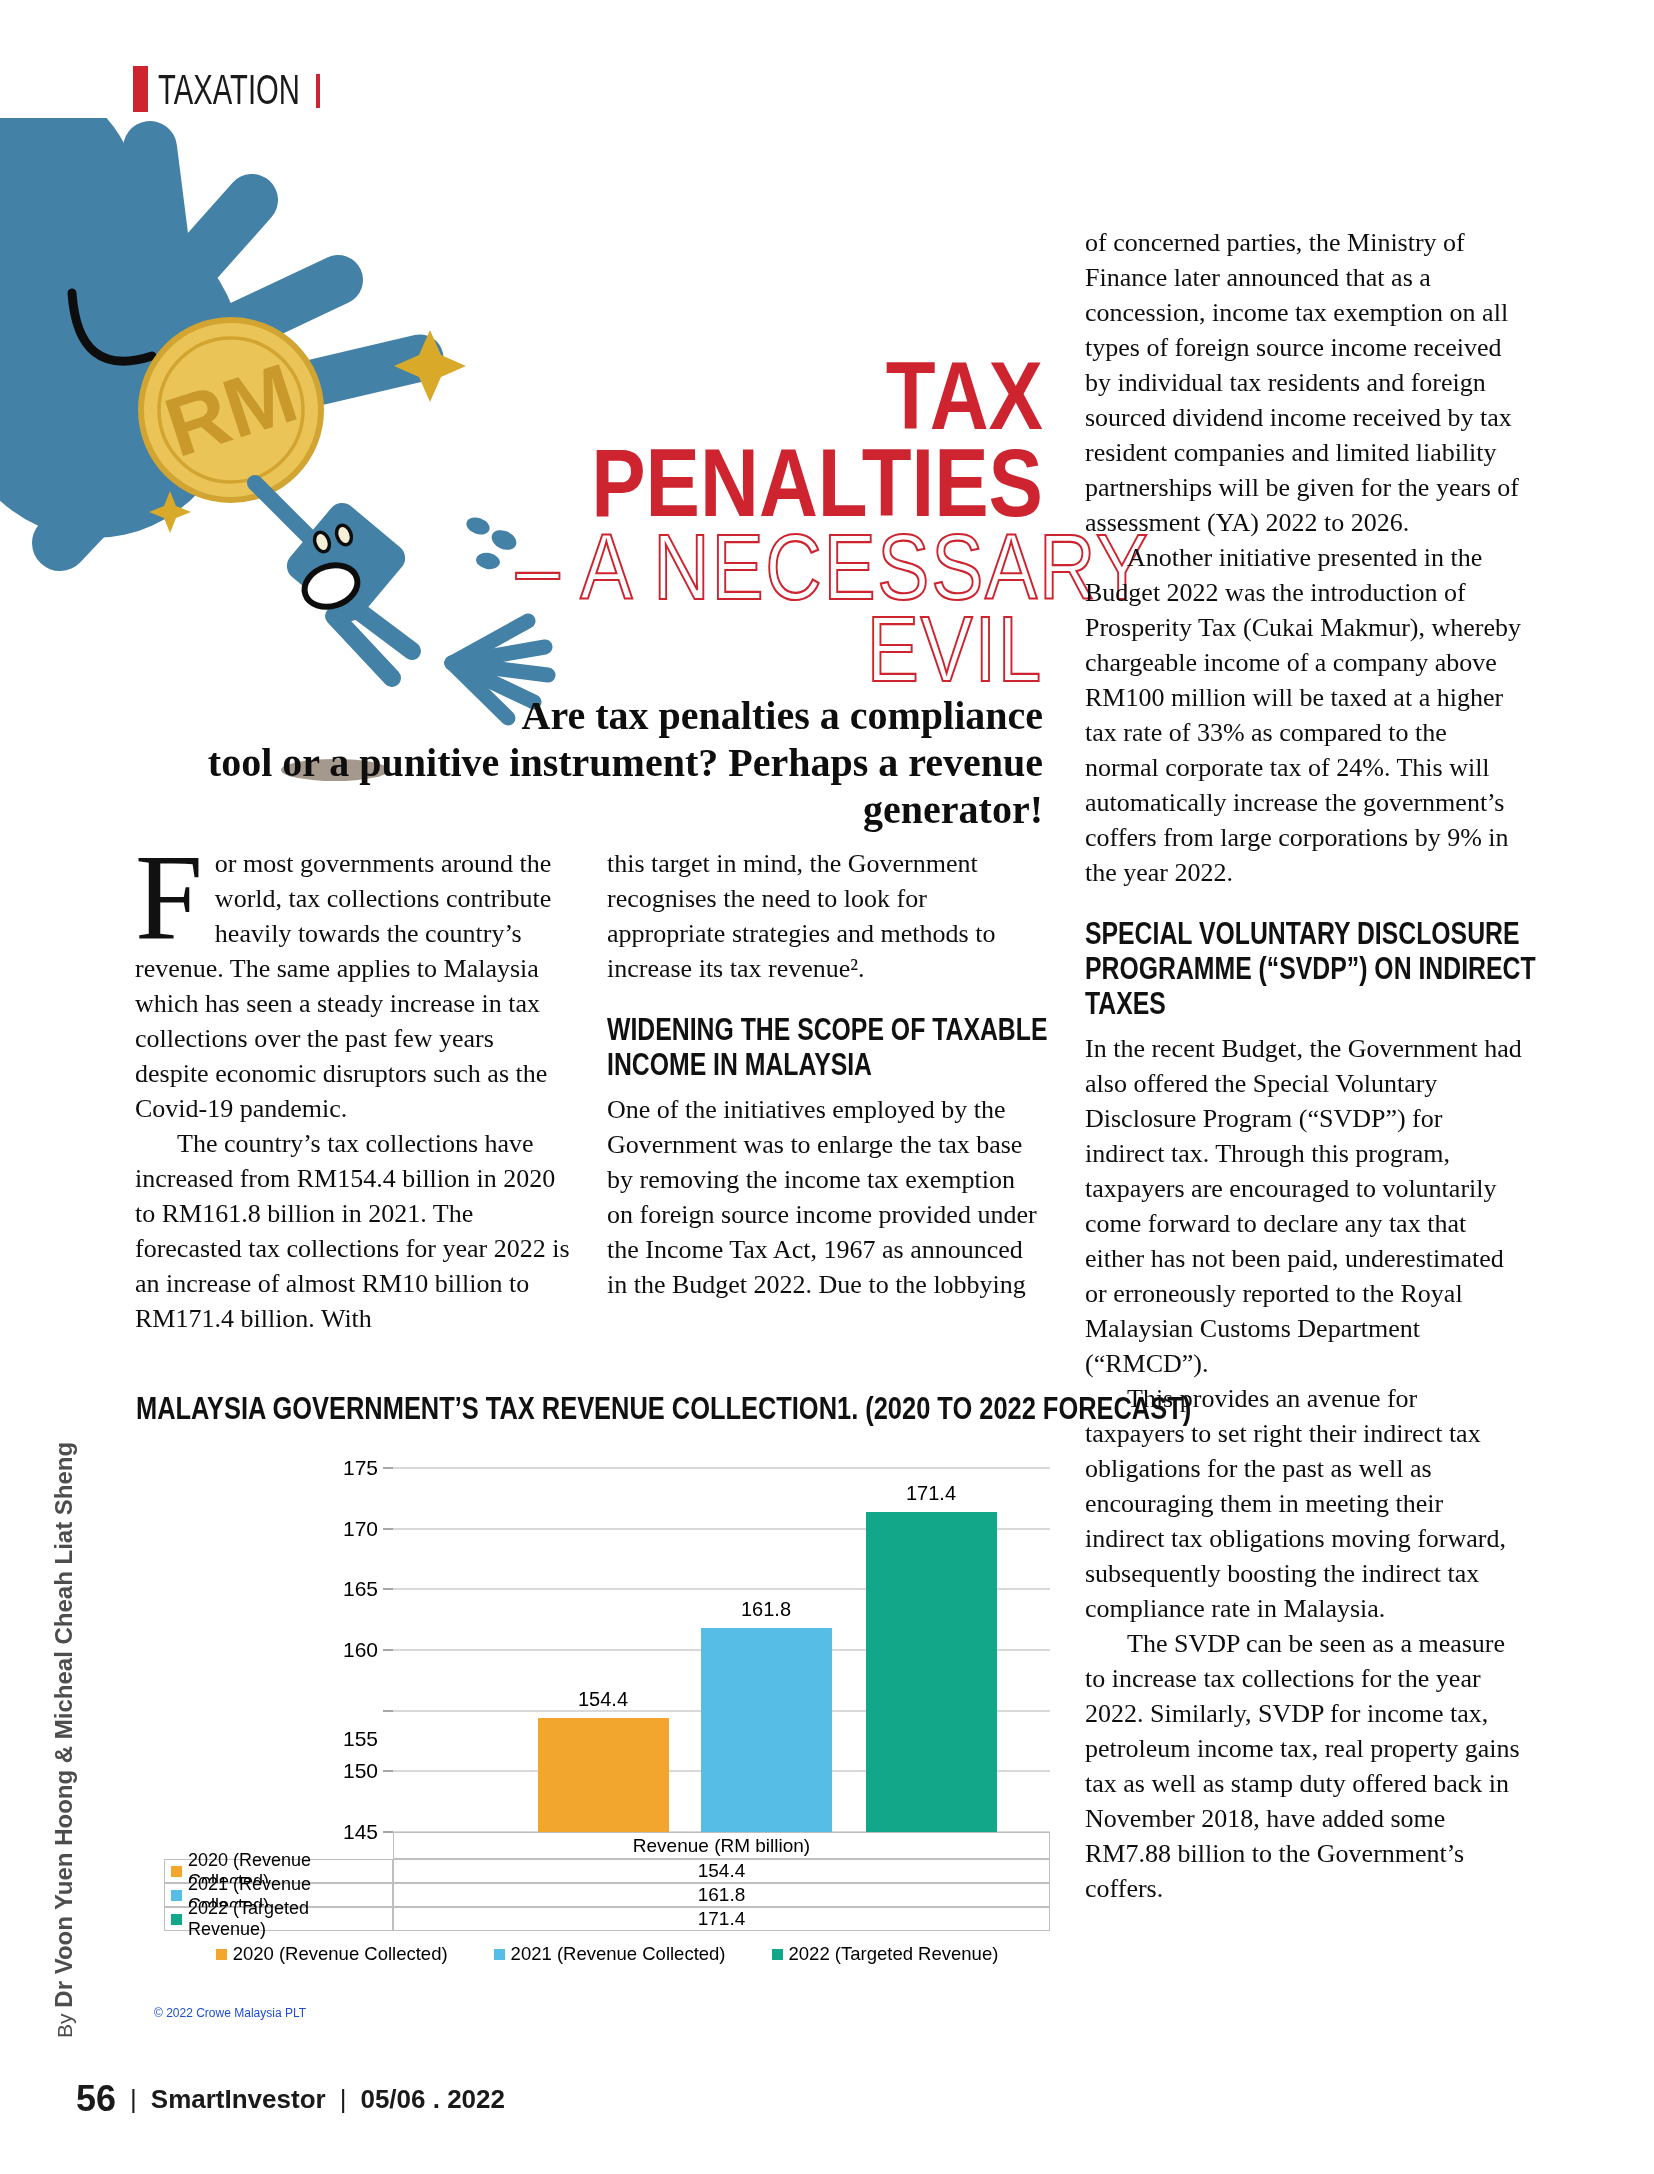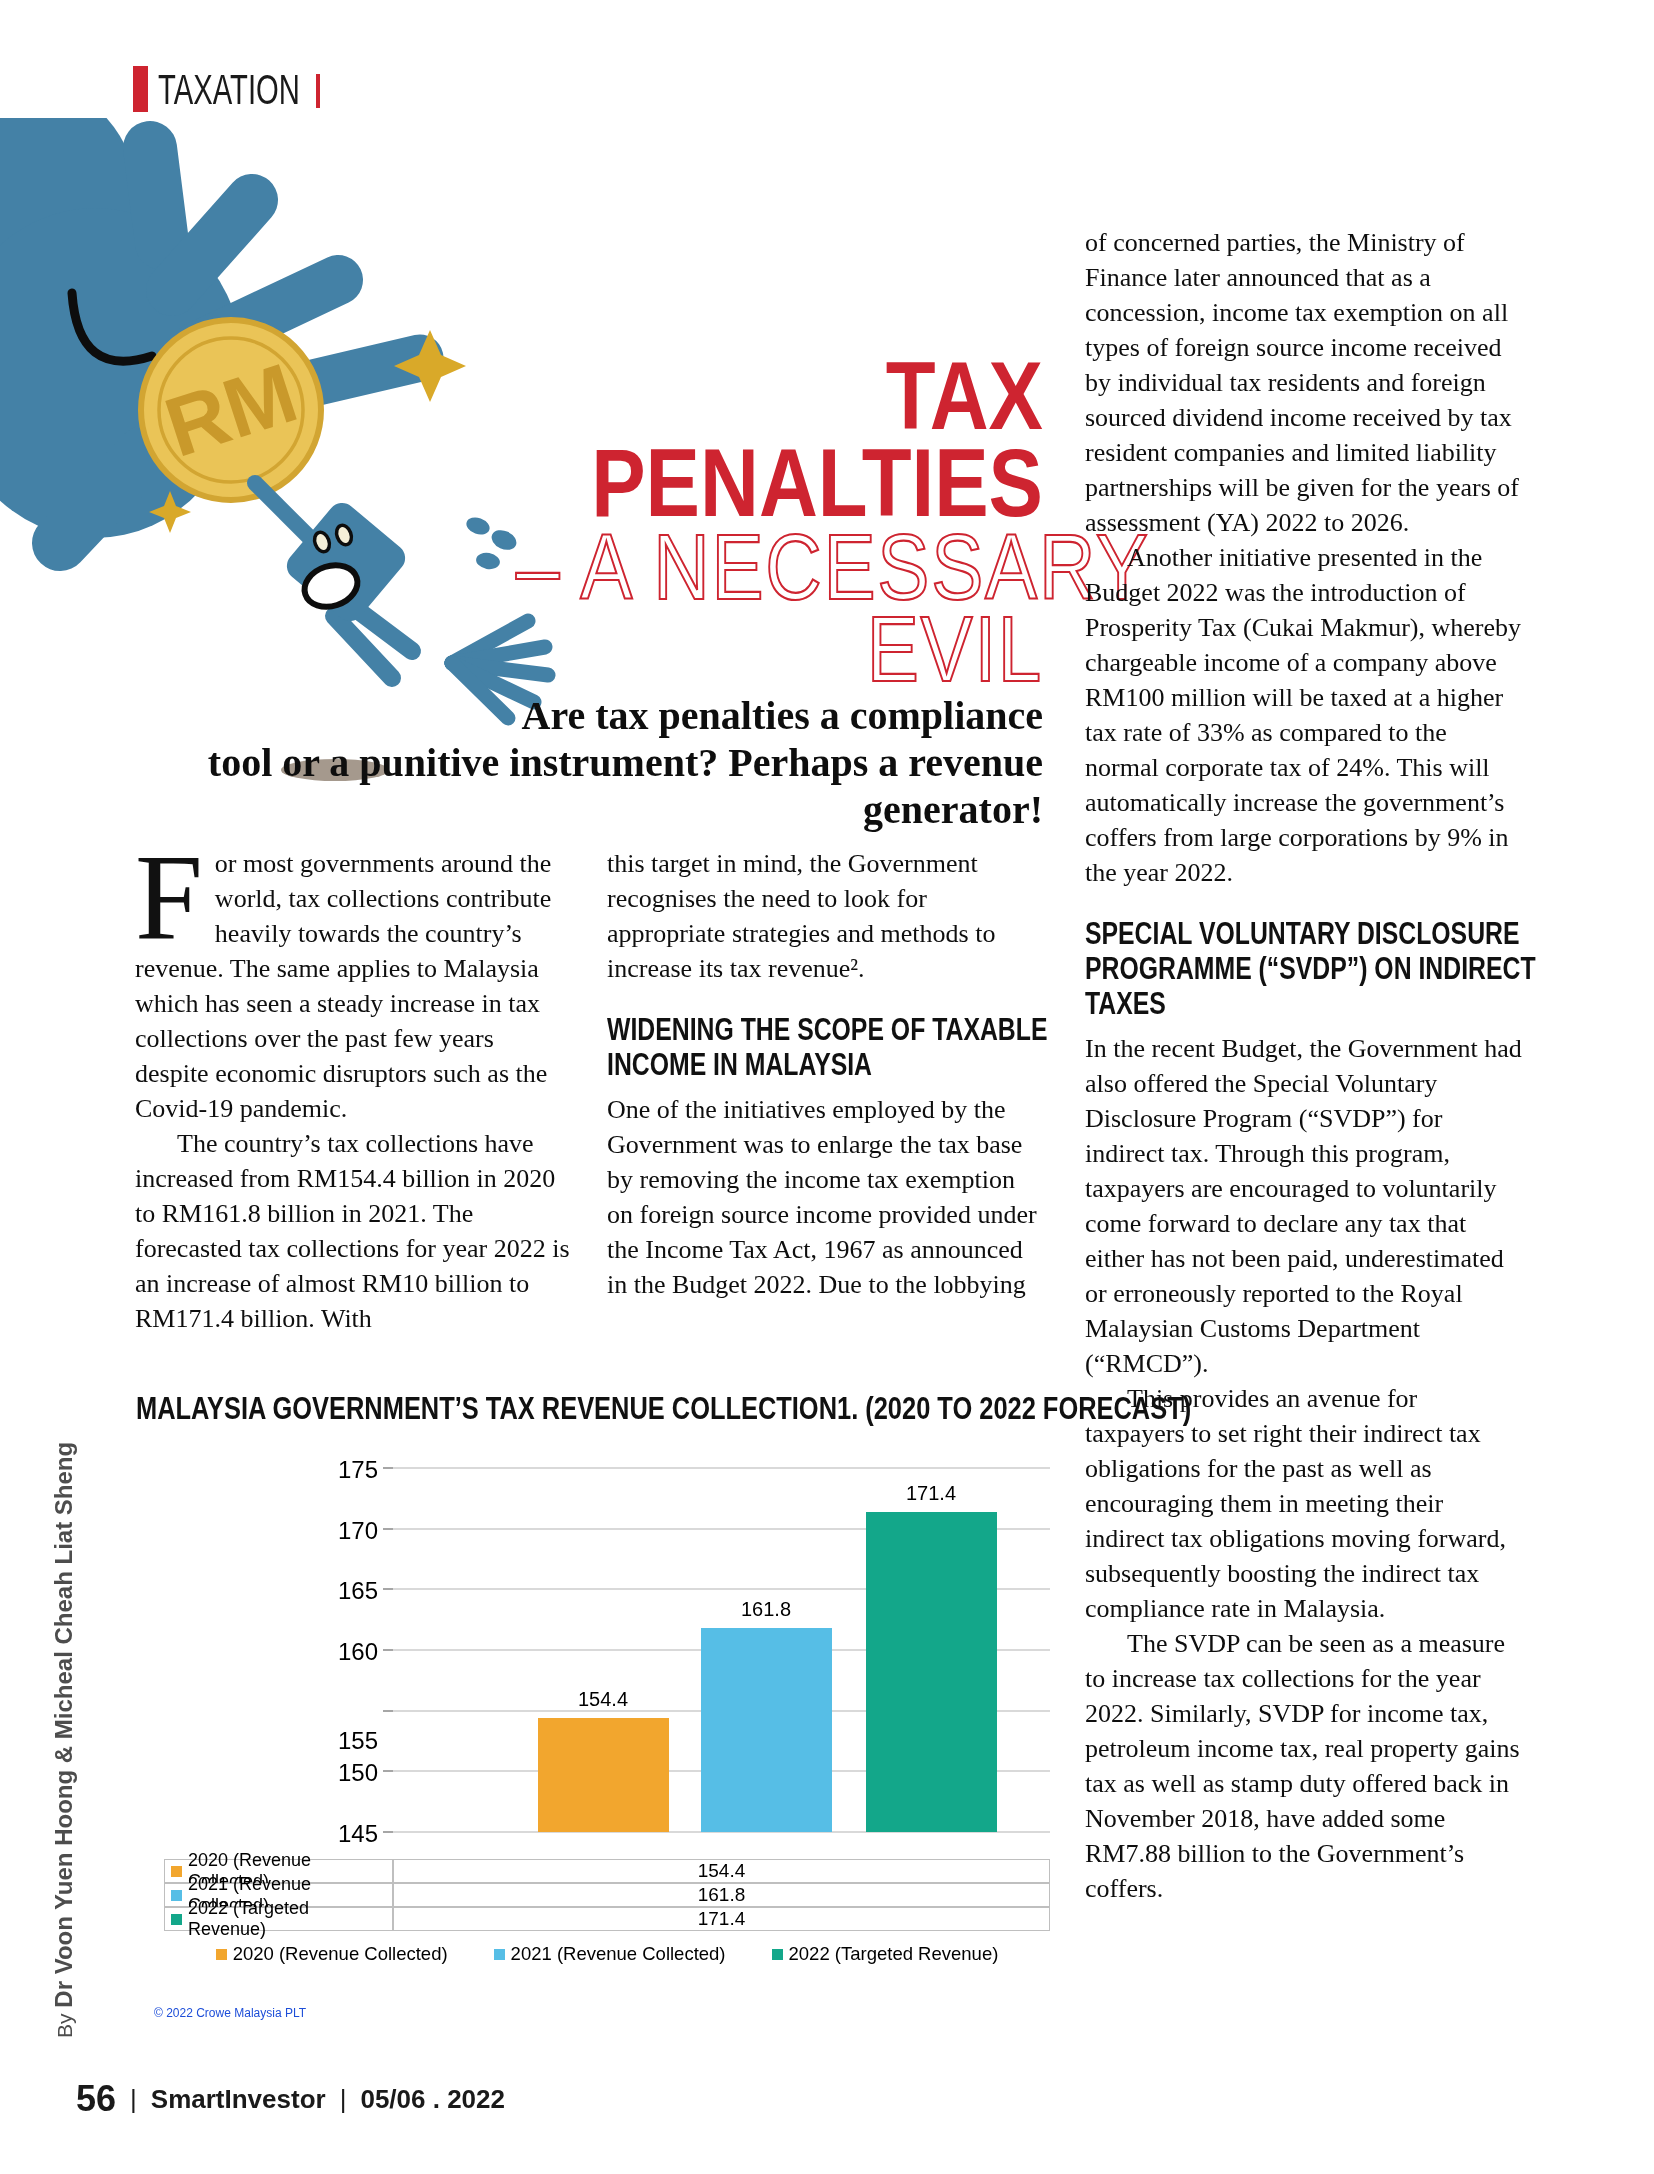--- a/index.html
+++ b/index.html
@@ -38,21 +38,21 @@
            white-space:nowrap;}
   .subhead-wrap{margin:26px 0 10px 0;}
 
   
   .chart{left:136px;top:1392px;width:916px;height:645px;
          font-family:"Liberation Sans",sans-serif;color:#000;}
   .chart-title{left:0;top:0;font-weight:700;font-size:31px;line-height:34px;
                transform:scaleX(0.82);transform-origin:0 0;white-space:nowrap;color:#111;}
   .grid-line{position:absolute;height:2px;background:#d9d9d9;}
   .grid-tick{position:absolute;width:10px;height:2px;background:#a6a6a6;}
-  .ytick{position:absolute;width:95px;text-align:right;font-size:24px;color:#000;}
+  .ytick{position:absolute;width:95px;text-align:right;font-size:21px;color:#000;}
   .bar{position:absolute;}
   .bar-label{position:absolute;font-size:20px;text-align:center;color:#000;}
   .tbl-cell{position:absolute;border:1px solid #bfbfbf;box-sizing:border-box;
             font-size:19px;display:flex;align-items:center;justify-content:center;
             background:#fff;}
   .tbl-label{justify-content:flex-start;padding-left:6px;font-size:18px;}
   .key-sq{display:inline-block;width:11px;height:11px;margin-right:6px;flex:0 0 auto;}
   .legend{position:absolute;display:flex;justify-content:center;gap:46px;font-size:18.5px;}
   .legend-item{display:flex;align-items:center;white-space:nowrap;}
   .chart-source{position:absolute;font-size:12px;color:#1d4ed8;}
@@ -187,20 +187,21 @@
         <div class="ytick" style="left:147px;top:124.66666666666663px;">170</div>
         <div class="grid-line" style="left:257px;top:75px;width:657px;"></div>
         <div class="grid-tick" style="left:247px;top:75px;"></div>
         <div class="ytick" style="left:147px;top:64px;">175</div>
         <div class="bar" style="left:401.5px;top:325.9466666666666px;width:131px;height:114.0533333333334px;background:#F2A62E;"></div>
         <div class="bar-label" style="left:407px;top:295.9466666666666px;width:120px;">154.4</div>
         <div class="bar" style="left:564.5px;top:236.15999999999985px;width:131px;height:203.84000000000015px;background:#56BEE6;"></div>
         <div class="bar-label" style="left:570px;top:206.15999999999985px;width:120px;">161.8</div>
         <div class="bar" style="left:729.5px;top:119.6799999999999px;width:131px;height:320.3200000000001px;background:#13A78A;"></div>
         <div class="bar-label" style="left:735px;top:89.6799999999999px;width:120px;">171.4</div>
+        <div class="tbl-cell" style="left:257px;top:440px;width:657px;height:27px;">Revenue (RM billion)</div>
         <div class="tbl-cell tbl-label" style="left:28px;top:467px;width:229px;height:24px;"><span class="key-sq" style="background: rgb(242, 166, 46);"></span>2020 (Revenue Collected)</div>
         <div class="tbl-cell" style="left:257px;top:467px;width:657px;height:24px;">154.4</div>
         <div class="tbl-cell tbl-label" style="left:28px;top:491px;width:229px;height:24px;"><span class="key-sq" style="background: rgb(86, 190, 230);"></span>2021 (Revenue Collected)</div>
         <div class="tbl-cell" style="left:257px;top:491px;width:657px;height:24px;">161.8</div>
         <div class="tbl-cell tbl-label" style="left:28px;top:515px;width:229px;height:24px;"><span class="key-sq" style="background: rgb(19, 167, 138);"></span>2022 (Targeted Revenue)</div>
         <div class="tbl-cell" style="left:257px;top:515px;width:657px;height:24px;">171.4</div>
         <div class="legend" style="left:28px;top:551px;width:886px;">
           <div class="legend-item"><span class="key-sq" style="background: rgb(242, 166, 46);"></span>2020 (Revenue Collected)</div>
           <div class="legend-item"><span class="key-sq" style="background: rgb(86, 190, 230);"></span>2021 (Revenue Collected)</div>
           <div class="legend-item"><span class="key-sq" style="background: rgb(19, 167, 138);"></span>2022 (Targeted Revenue)</div>

